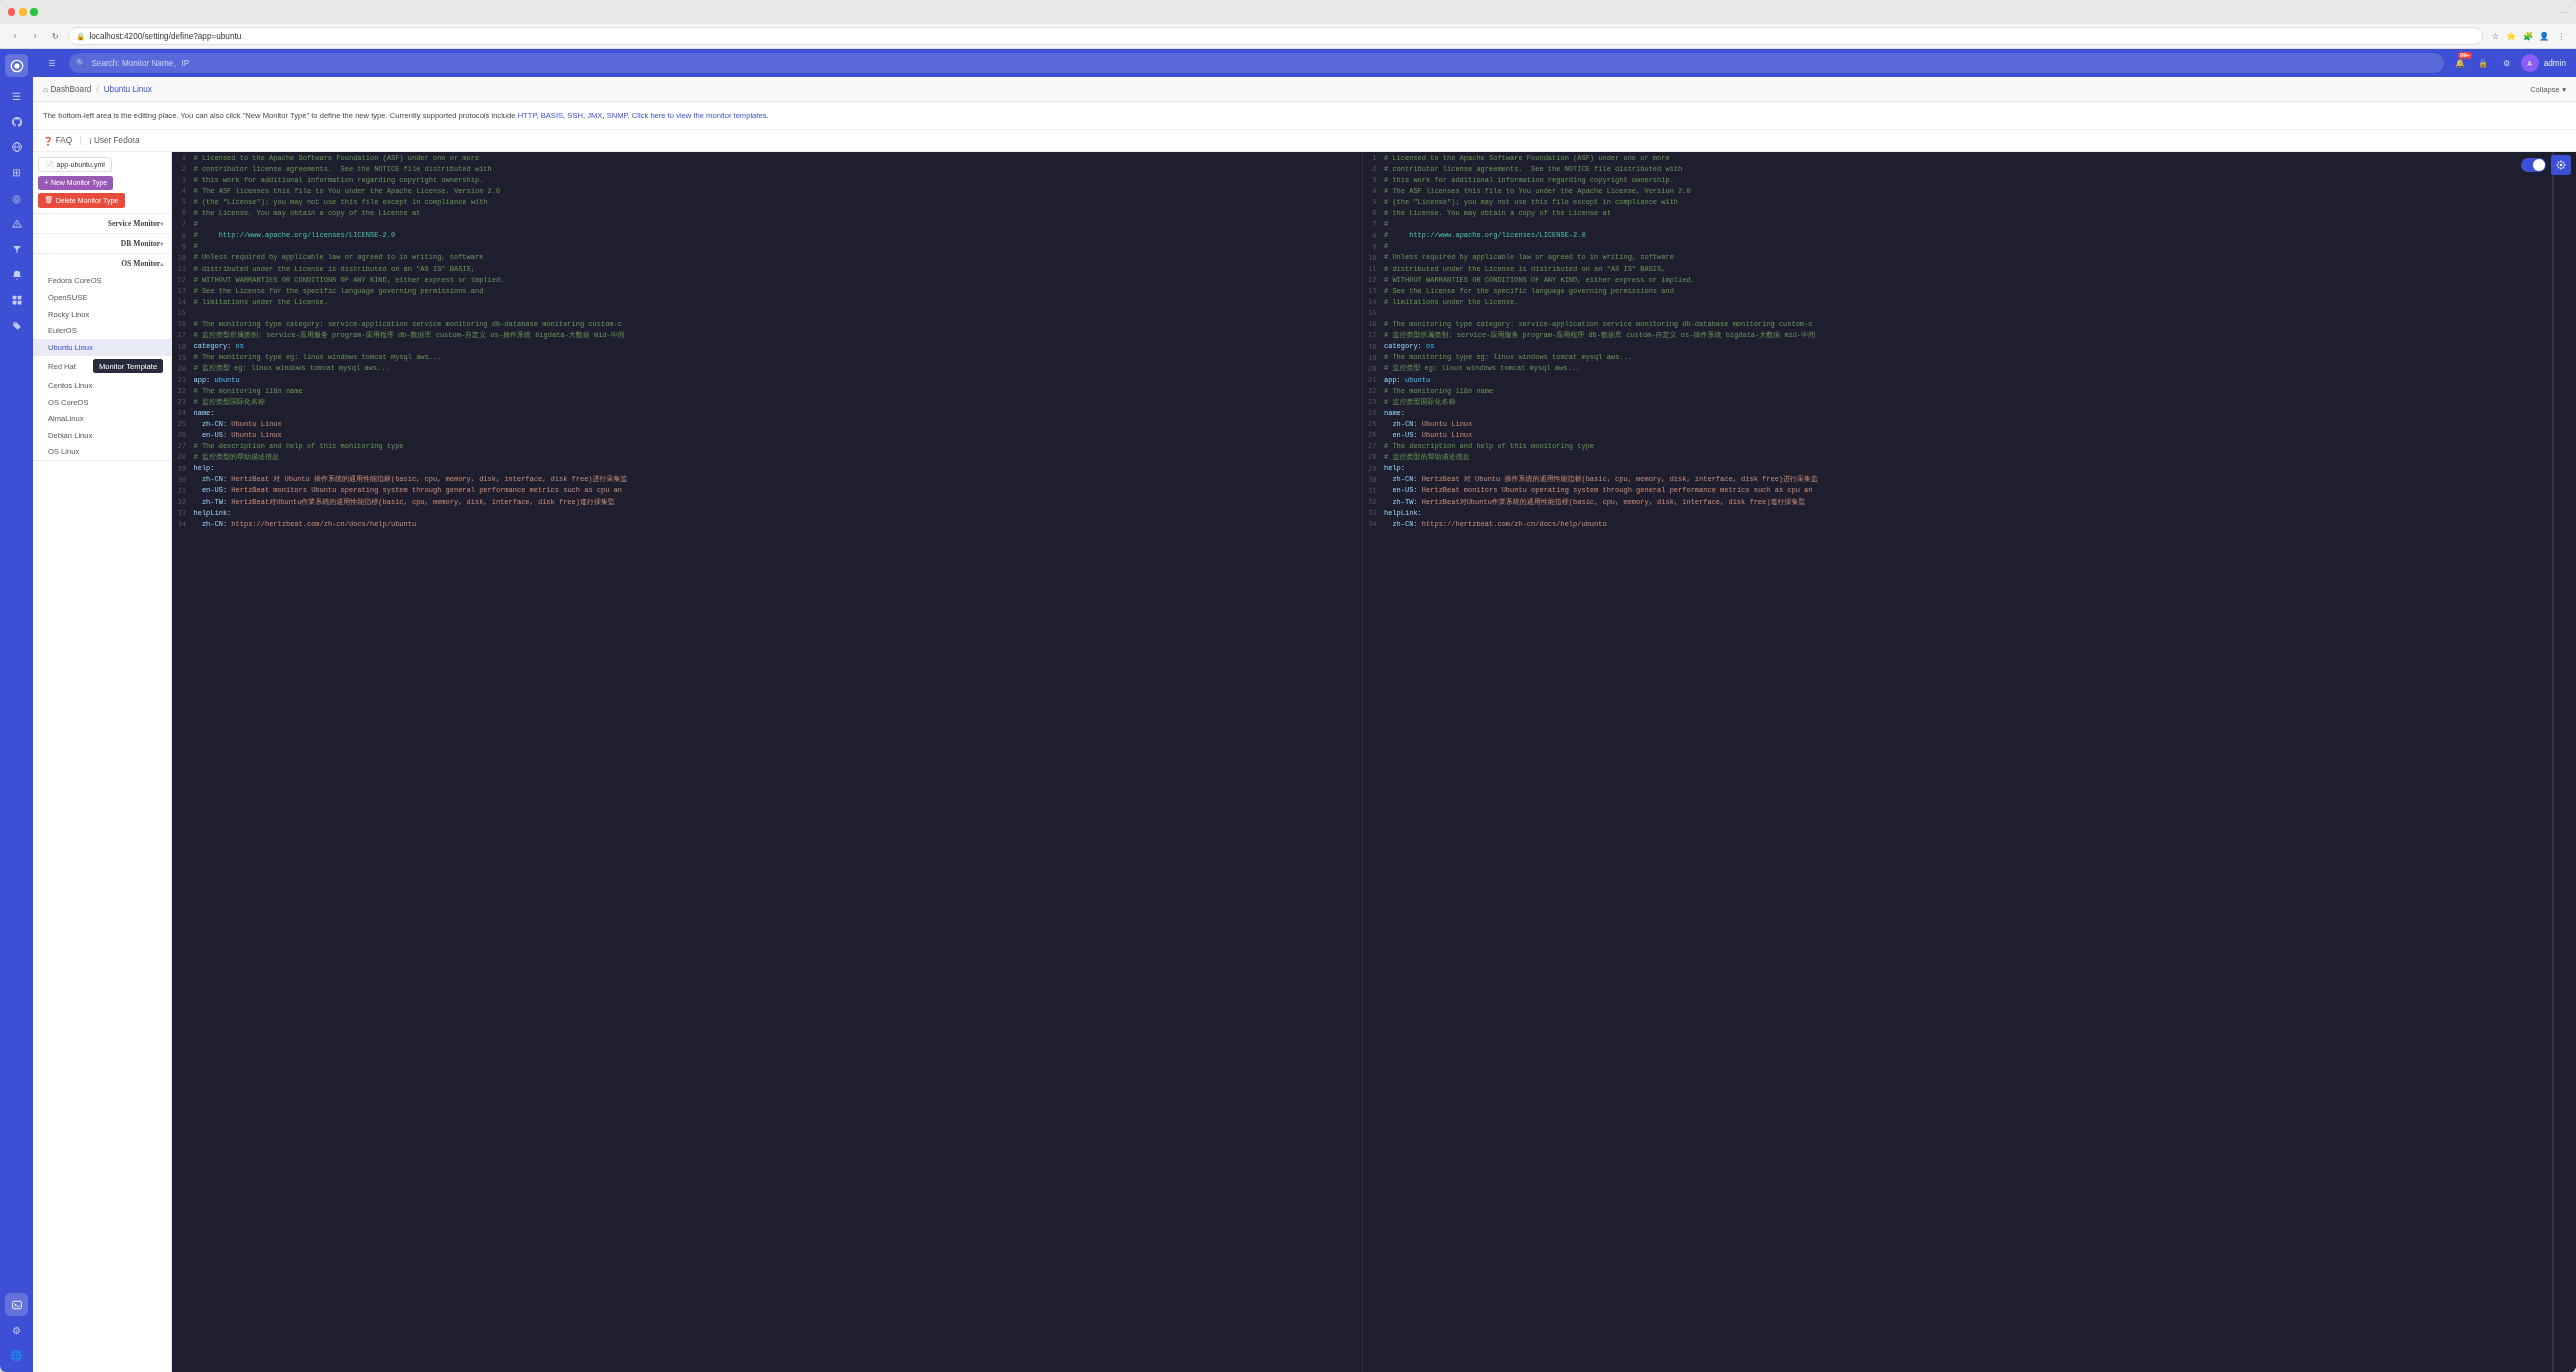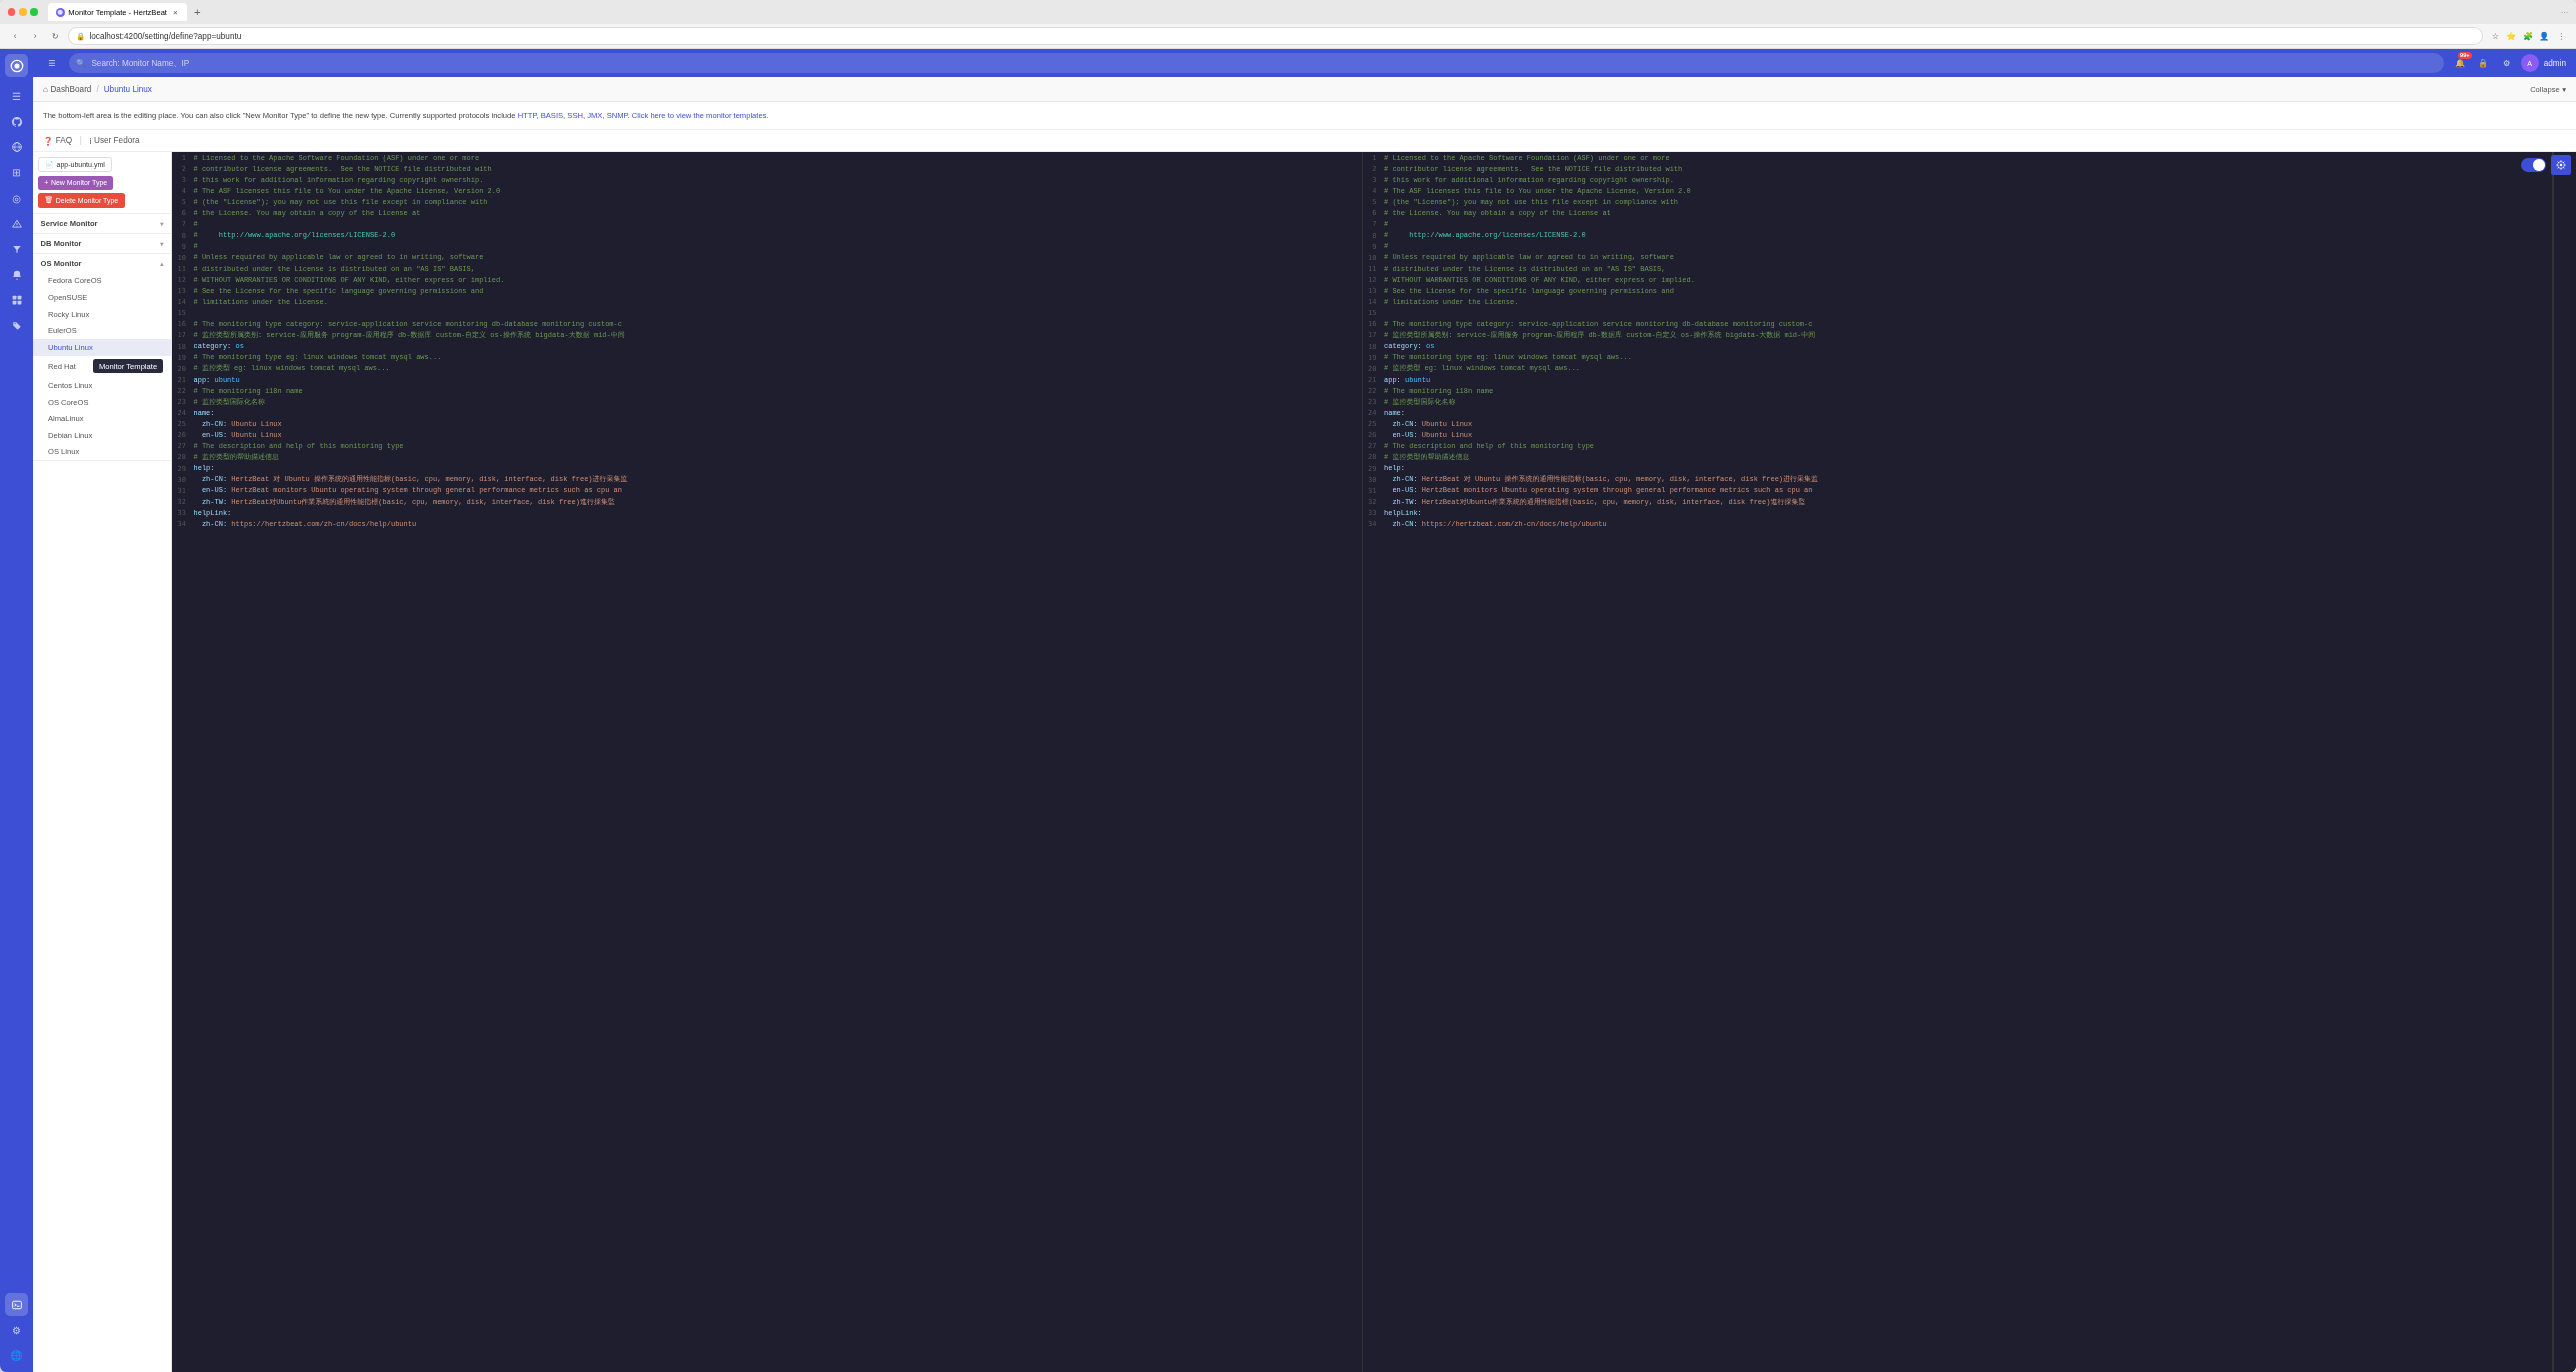--- a/index.html
+++ b/index.html
@@ -65,21 +65,21 @@
     
     .action-bar { padding: 5px 10px; border-bottom: 0.6px solid #eee; display: flex; align-items: center; gap: 7.6px; font-size: 8.2px; color: #555; }
     .action-link { display: flex; align-items: center; gap: 2.5px; cursor: pointer; color: #555; }
     .action-sep { color: #ccc; }
     .nav-toolbar { padding: 5px; border-bottom: 0.6px solid #eee; display: flex; align-items: center; gap: 3.8px; flex-wrap: wrap; }
     .btn-file { background: #fff; border: 0.6px solid #ddd; border-radius: 2.5px; padding: 2.5px 6.3px; font-size: 7px; cursor: pointer; display: flex; align-items: center; gap: 2.5px; color: #333; white-space: nowrap; }
     .btn-new { background: #9b59b6; color: #fff; border: none; border-radius: 2.5px; padding: 3.2px 6.3px; font-size: 7px; cursor: pointer; display: flex; align-items: center; gap: 2.5px; white-space: nowrap; }
     .btn-delete { background: #e74c3c; color: #fff; border: none; border-radius: 2.5px; padding: 3.2px 6.3px; font-size: 7px; cursor: pointer; display: flex; align-items: center; gap: 2.5px; white-space: nowrap; }
 
     .nav-group { border-bottom: 0.6px solid #eee; }
-    .nav-group-header { padding: 5px 7.6px; font-size: 7.6px; font-weight: 600; color: #444; display: flex; align-items: center; justify-content: space-between; cursor: pointer; }
+    .nav-group-header { padding: 5px 7.6px; font-size: 7.6px; font-weight: 600; color: #444; display: flex; align-items: center; justify-content: flex-end; cursor: pointer; font-family: Liberation Serif, serif; }
     .nav-group-arrow { color: #999; font-size: 6.3px; }
     .nav-sub-item { padding: 3.8px 7.6px 3.8px 15px; font-size: 7.6px; color: #555; cursor: pointer; display: flex; align-items: center; justify-content: space-between; }
     .nav-sub-item.active { background: #e8eaf6; color: #3d4fd4; font-weight: 500; }
 
     
     .tooltip-box { background: #2a2a3e; color: #fff; font-size: 7.6px; padding: 2.5px 6.3px; border-radius: 2.5px; margin-left: 5px; white-space: nowrap; }
 
     
     .code-editor { flex: 1; display: flex; overflow: hidden; background: #1e1e2e; }
     .code-pane { flex: 1; overflow: auto; position: relative; border-right: 0.6px solid #333; }
@@ -111,32 +111,20 @@
 </head>
 <body>
 
 <div class="window">
 
   <div class="titlebar">
     <div class="traffic-lights">
       <div class="traffic-light tl-red"></div>
       <div class="traffic-light tl-yellow"></div>
       <div class="traffic-light tl-green"></div>
-    </div>
-    <div class="tab-bar">
-      <div class="tab">
-        <div class="tab-favicon">
-          <svg width="6.3" height="6.3" viewBox="0 0 10 10">
-              <circle cx="5" cy="5" r="4" fill="white" opacity="0.8"></circle>
-            </svg>
-        </div>
-        <span>Monitor Template - HertzBeat</span>
-        <div class="tab-close">✕</div>
-      </div>
-      <div class="new-tab-btn">+</div>
     </div>
     <div class="window-controls">⋯</div>
   </div>
 
   <div class="addressbar">
     <div class="nav-btn">‹</div>
     <div class="nav-btn">›</div>
     <div class="nav-btn">↻</div>
     <div class="address-box">
       <span class="address-lock">🔒</span>

